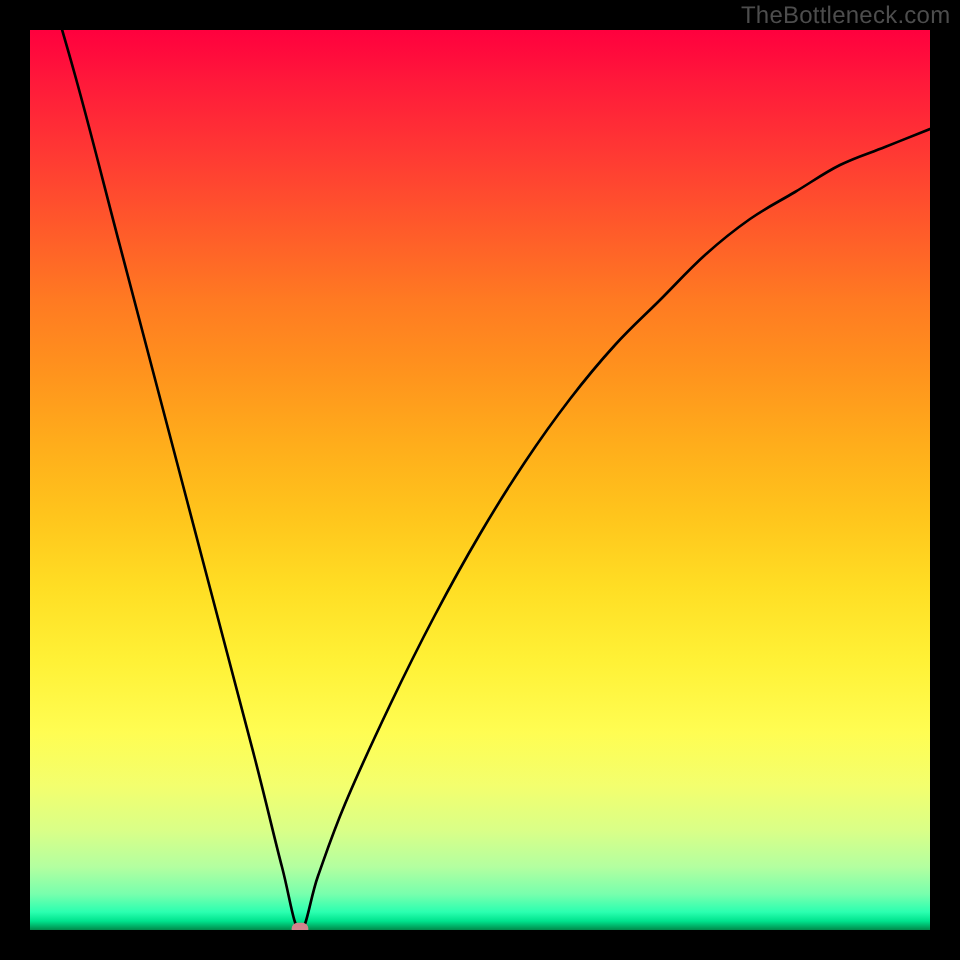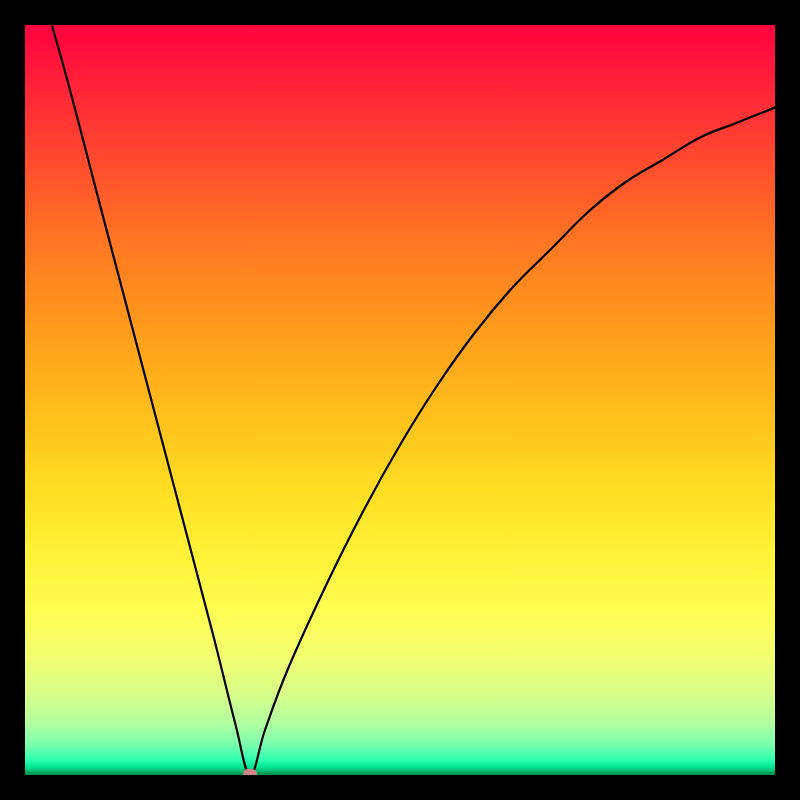--- a/index.html
+++ b/index.html
@@ -72,20 +72,21 @@
     height: 10px;
     border-radius: 5px;
     background: #d1838c;
   }
 </style>
 </head>
 <body>
 
 <div class="container">
 
+  <div class="watermark">TheBottleneck.com</div>
 
   <div class="plot-area">
     <div class="gradient"></div>
 
     <svg class="curve" viewBox="0 0 750 750" preserveAspectRatio="none">
       <path id="curve-path" d="M 0.00 -90.00 C 6.75 -67.05, 24.00 -11.10, 37.50 37.50 C 51.00 86.10, 61.50 128.70, 75.00 180.00 C 88.50 231.30, 99.00 271.20, 112.50 322.50 C 126.00 373.80, 136.50 413.70, 150.00 465.00 C 163.50 516.30, 176.70 565.65, 187.50 607.50 C 198.30 649.35, 203.25 671.85, 210.00 697.50 C 216.75 723.15, 219.60 748.65, 225.00 750.00 C 230.40 751.35, 233.25 723.90, 240.00 705.00 C 246.75 686.10, 251.70 670.65, 262.50 645.00 C 273.30 619.35, 286.50 590.85, 300.00 562.50 C 313.50 534.15, 324.00 513.15, 337.50 487.50 C 351.00 461.85, 361.50 442.95, 375.00 420.00 C 388.50 397.05, 399.00 380.25, 412.50 360.00 C 426.00 339.75, 436.50 325.05, 450.00 307.50 C 463.50 289.95, 474.00 277.35, 487.50 262.50 C 501.00 247.65, 511.50 238.50, 525.00 225.00 C 538.50 211.50, 549.00 199.65, 562.50 187.50 C 576.00 175.35, 586.50 166.95, 600.00 157.50 C 613.50 148.05, 624.00 143.10, 637.50 135.00 C 651.00 126.90, 661.50 119.25, 675.00 112.50 C 688.50 105.75, 699.00 102.90, 712.50 97.50 C 726.00 92.10, 743.25 85.20, 750.00 82.50" fill="none" stroke="#000" stroke-width="2.2" stroke-linecap="round" stroke-linejoin="round"></path>
     </svg>
 
     <div class="marker" id="min-marker" style="left: 218px; top: 744px;"></div>
   </div>

